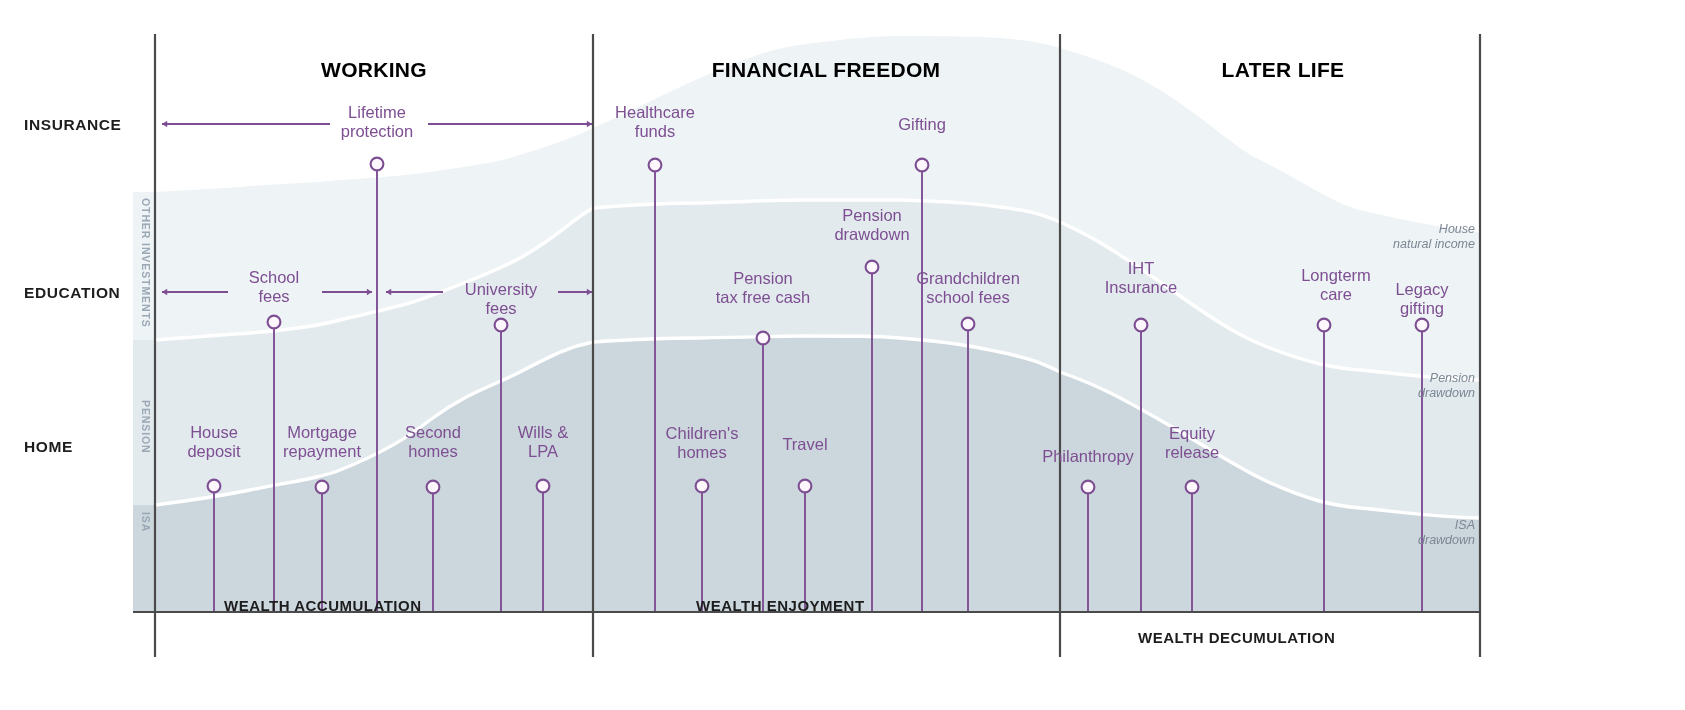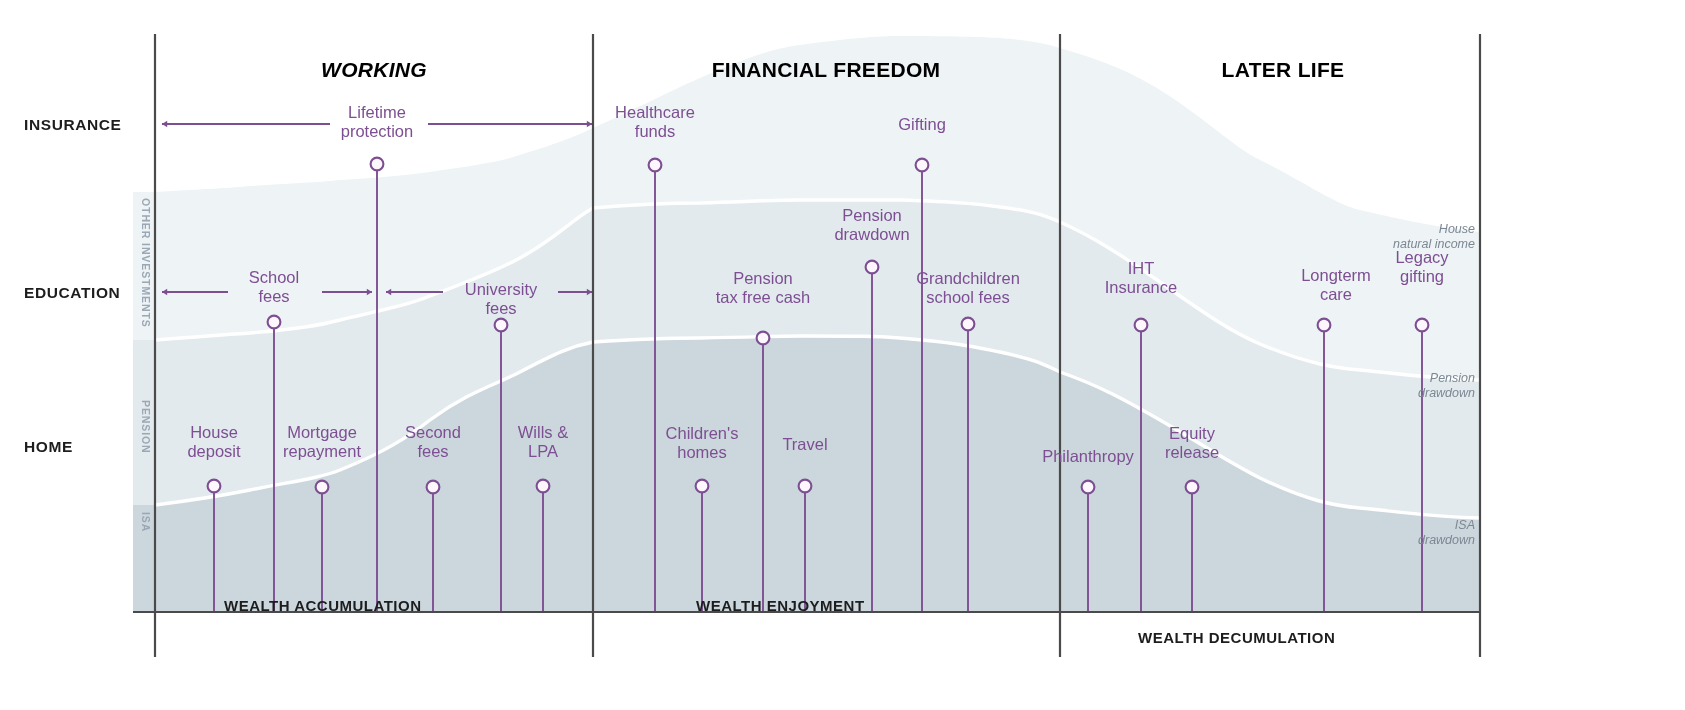--- a/index.html
+++ b/index.html
@@ -161,21 +161,21 @@
         <path d="M592,292 L586.8,288.776 L586.8,295.224 Z" fill="#7d4f92"></path>
       </g>
 
     <line x1="155" y1="34" x2="155" y2="657" stroke="#4a4a4a" stroke-width="2.2"></line>
     <line x1="593" y1="34" x2="593" y2="657" stroke="#4a4a4a" stroke-width="2.2"></line>
     <line x1="1060" y1="34" x2="1060" y2="657" stroke="#4a4a4a" stroke-width="2.2"></line>
     <line x1="1480" y1="34" x2="1480" y2="657" stroke="#4a4a4a" stroke-width="2.2"></line>
     <line x1="133" y1="612" x2="1480" y2="612" stroke="#4a4a4a" stroke-width="2"></line>
   </svg>
 
-  <div class="phase-title" style="left:274px;top:58px;width:200px;font-style:italic;">WORKING</div>
+  <div class="phase-title" style="left:274px;top:58px;width:200px;">WORKING</div>
   <div class="phase-title" style="left:1183px;top:58px;width:200px;">LATER LIFE</div>
   <div class="phase-title" style="left:676px;top:58px;width:300px;">FINANCIAL FREEDOM</div>
 
   <div class="row-label" style="left:24px;top:116px;">INSURANCE</div>
   <div class="row-label" style="left:24px;top:284px;">EDUCATION</div>
   <div class="row-label" style="left:24px;top:438px;">HOME</div>
 
   <div class="band-label" style="left:152px;top:198px;">OTHER INVESTMENTS</div>
   <div class="band-label" style="left:152px;top:400px;">PENSION</div>
   <div class="band-label" style="left:152px;top:512px;">ISA</div>
@@ -196,38 +196,38 @@
 protection</div>
       <div class="node-label" style="left: 164px; top: 268px; width: 220px;">School
 fees</div>
       <div class="node-label" style="left: 391px; top: 280px; width: 220px;">University
 fees</div>
       <div class="node-label" style="left: 104px; top: 423px; width: 220px;">House
 deposit</div>
       <div class="node-label" style="left: 212px; top: 423px; width: 220px;">Mortgage
 repayment</div>
       <div class="node-label" style="left: 323px; top: 423px; width: 220px;">Second
-fees</div>
+homes</div>
       <div class="node-label" style="left: 433px; top: 423px; width: 220px;">Wills &amp;
 LPA</div>
       <div class="node-label" style="left: 545px; top: 103px; width: 220px;">Healthcare
 funds</div>
       <div class="node-label" style="left: 812px; top: 115px; width: 220px;">Gifting</div>
       <div class="node-label" style="left: 762px; top: 206px; width: 220px;">Pension
 drawdown</div>
       <div class="node-label" style="left: 653px; top: 269px; width: 220px;">Pension
 tax free cash</div>
       <div class="node-label" style="left: 858px; top: 269px; width: 220px;">Grandchildren
 school fees</div>
       <div class="node-label" style="left: 592px; top: 424px; width: 220px;">Children's
 homes</div>
       <div class="node-label" style="left: 695px; top: 435px; width: 220px;">Travel</div>
       <div class="node-label" style="left: 1031px; top: 259px; width: 220px;">IHT
 Insurance</div>
       <div class="node-label" style="left: 1226px; top: 266px; width: 220px;">Longterm
 care</div>
-      <div class="node-label" style="left: 1312px; top: 248px; width: 220px;">Legacy
+      <div class="node-label" style="left: 1312px; top: 280px; width: 220px;">Legacy
 gifting</div>
       <div class="node-label" style="left: 978px; top: 447px; width: 220px;">Philanthropy</div>
       <div class="node-label" style="left: 1082px; top: 424px; width: 220px;">Equity
 release</div>
     </div>
 </div>
 
 </body></html>

